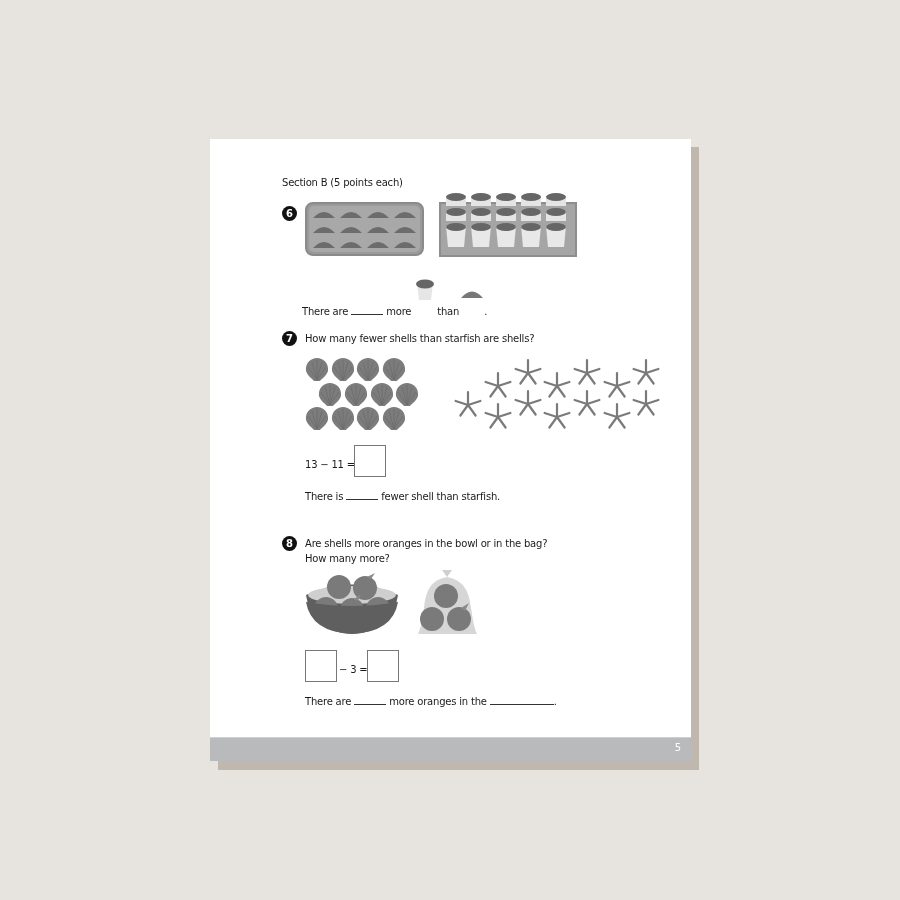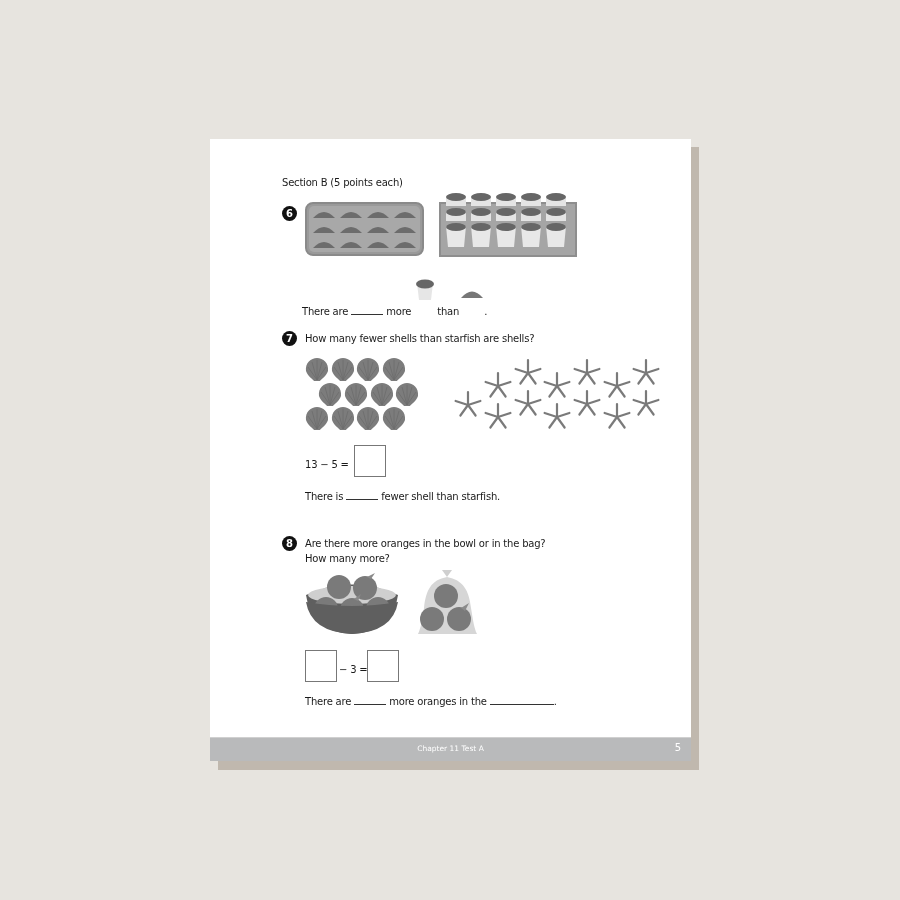--- a/index.html
+++ b/index.html
@@ -171,31 +171,31 @@
       <use href="#star" x="162" y="27"></use>
     <use href="#star" x="13" y="46"></use>
       <use href="#star" x="73" y="45"></use>
       <use href="#star" x="132" y="45"></use>
       <use href="#star" x="191" y="45"></use>
     <use href="#star" x="43" y="58"></use>
       <use href="#star" x="102" y="58"></use>
       <use href="#star" x="162" y="58"></use>
   </svg>
 
-  <div class="abs txt" style="left:95px; top:320px;">13 − 5 =</div>
+  <div class="abs txt" style="left:95px; top:320px;">13 − 11 =</div>
   <div class="box" style="left:144px; top:306px; width:30px; height:30px;"></div>
 
   <div class="abs txt" style="left:95px; top:351px;">
     <span>There is</span>
     <span class="blank" style="width:32px;"></span>
     <span>fewer shell than starfish.</span>
   </div>
 
   <div class="qnum" style="left:72px; top:397px;">8</div>
-  <div class="abs txt" style="left:95px; top:399px;">Are there more oranges in the bowl or in the bag?</div>
+  <div class="abs txt" style="left:95px; top:399px;">Are shells more oranges in the bowl or in the bag?</div>
   <div class="abs txt" style="left:95px; top:414px;">How many more?</div>
 
   <svg style="left:95px; top:435px;" width="95" height="62">
     <path d="M1 21 Q47 0 93 21 Q88 58 47 60 Q6 58 1 21 Z" fill="#5f5f5f"></path>
     <ellipse cx="47" cy="21" rx="44" ry="9" fill="#cfcfcf"></ellipse>
     <circle cx="34" cy="13" r="12" fill="#7a7a7a"></circle>
     <circle cx="60" cy="14" r="12" fill="#7a7a7a"></circle>
     <path d="M62 3 L70 -1 L66 5 Z" fill="#8a8a8a"></path>
     <circle cx="21" cy="35" r="12" fill="#7a7a7a"></circle>
     <circle cx="47" cy="36" r="12" fill="#7a7a7a"></circle>
@@ -218,16 +218,15 @@
   <div class="box" style="left:157px; top:511px; width:30px; height:30px;"></div>
 
   <div class="abs txt" style="left:95px; top:556px;">
     <span>There are</span>
     <span class="blank" style="width:32px;"></span>
     <span>more oranges in the</span>
     <span class="blank" style="width:64px;"></span><span>.</span>
   </div>
 
   <div class="footer">
-    <div class="title">Chapter 11  Test A</div>
     <div class="pnum">5</div>
   </div>
 </div>
 
 </body></html>

